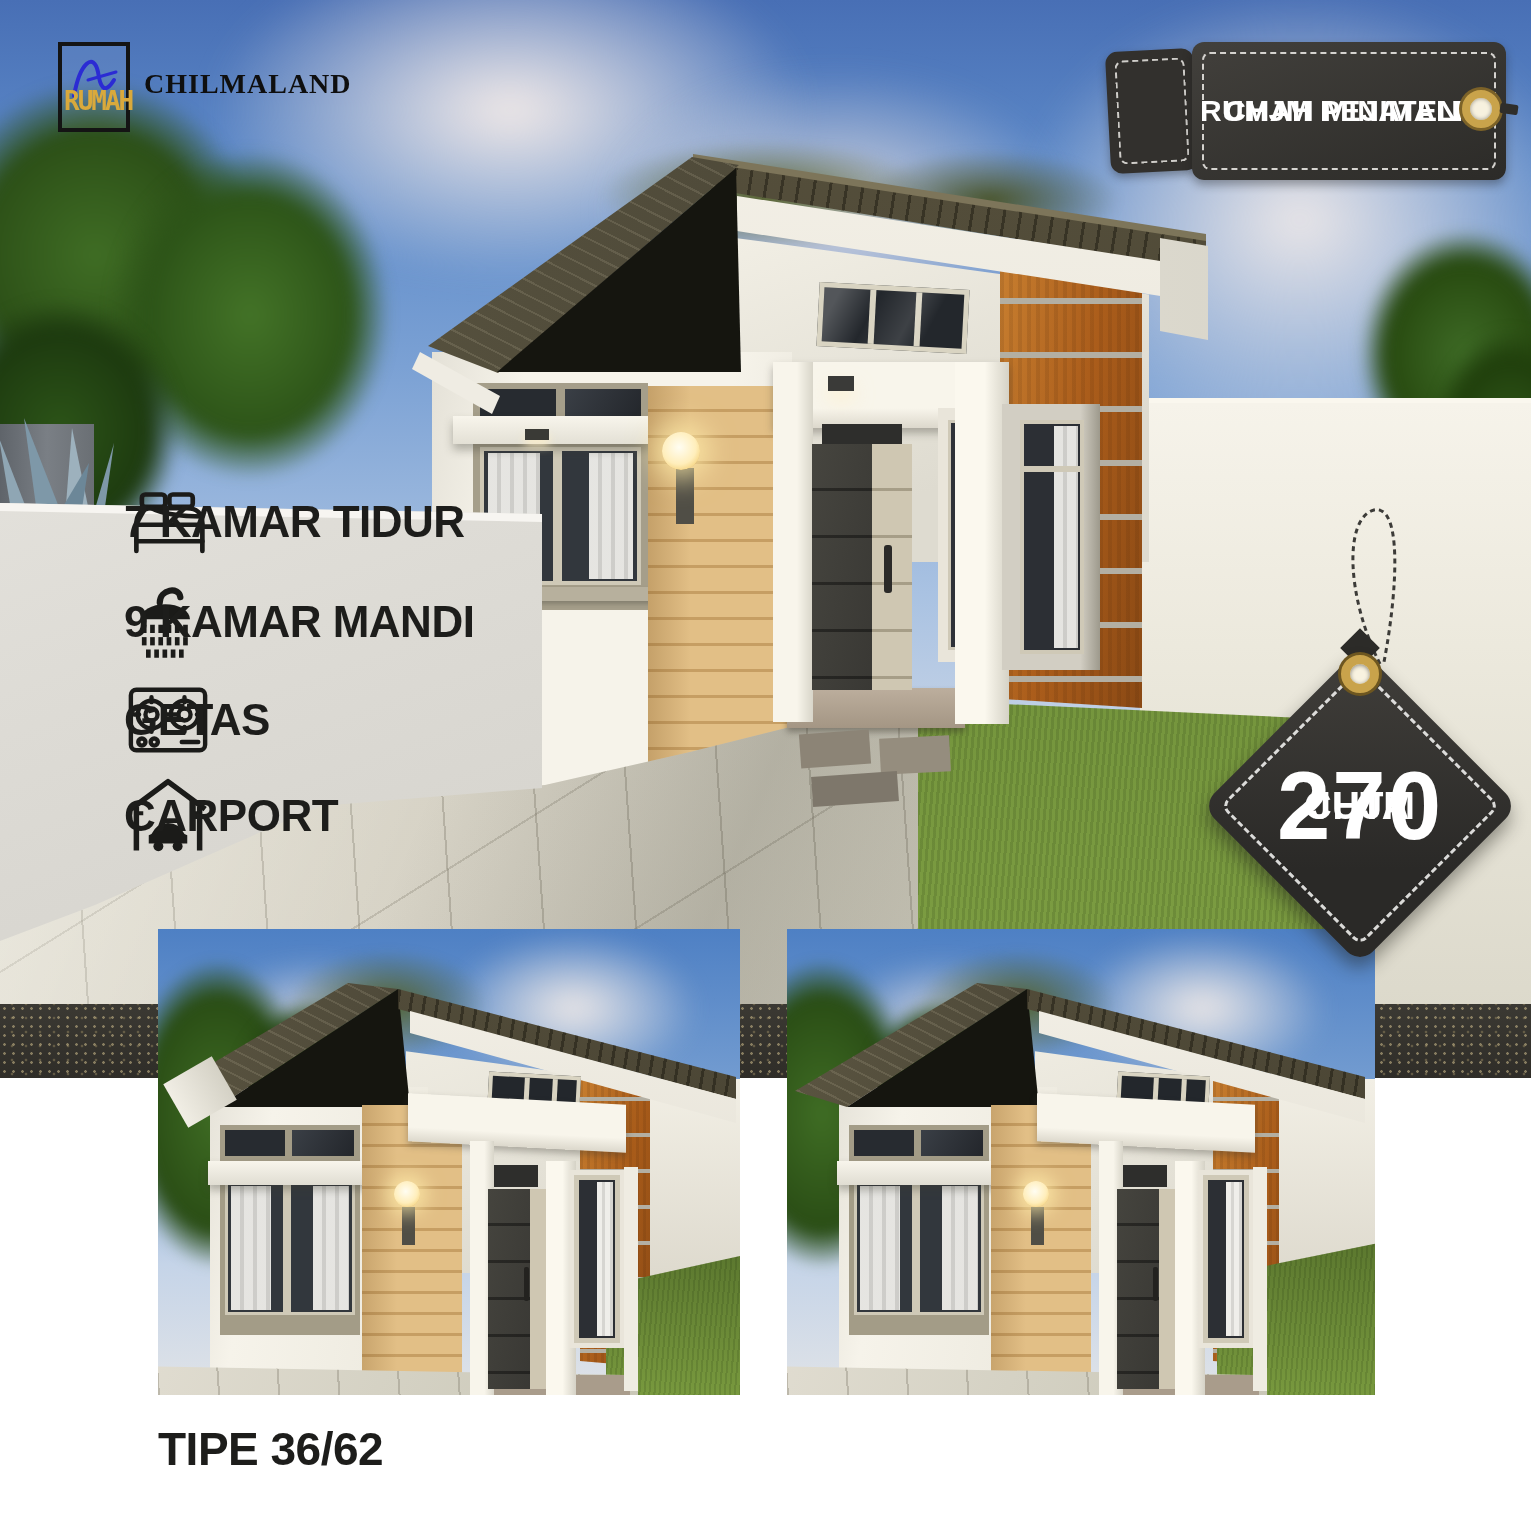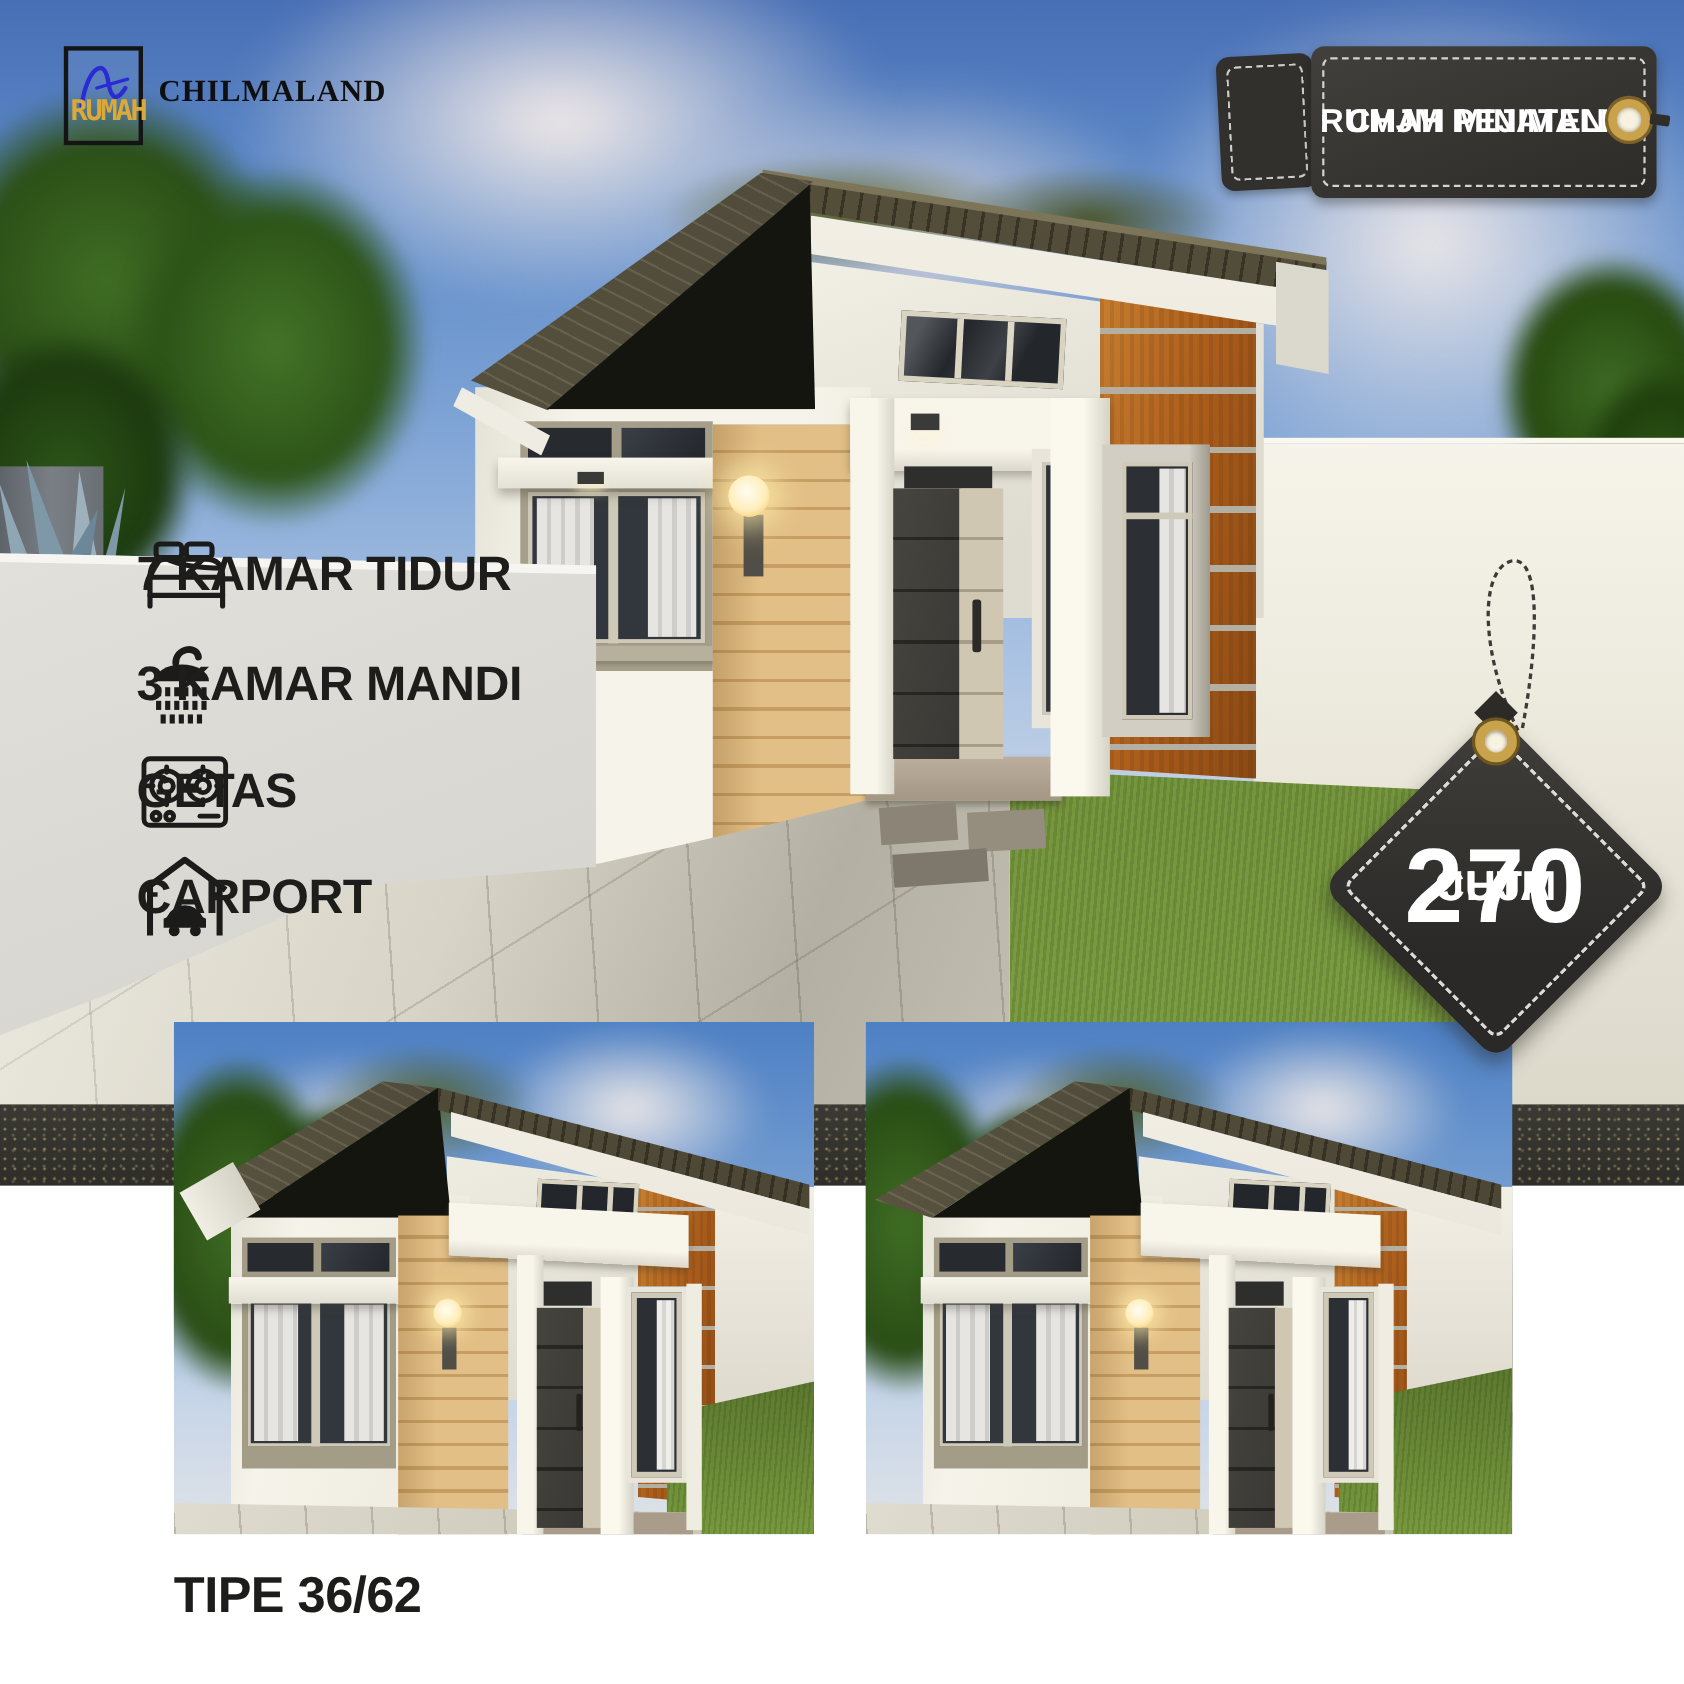--- a/index.html
+++ b/index.html
@@ -332,21 +332,21 @@
             <rect x="37" y="43" width="3.4" height="6"></rect>
             <rect x="43" y="43" width="3.4" height="6"></rect>
           <rect x="16" y="52" width="3.4" height="6"></rect>
             <rect x="22" y="52" width="3.4" height="6"></rect>
             <rect x="28" y="52" width="3.4" height="6"></rect>
             <rect x="34" y="52" width="3.4" height="6"></rect>
             <rect x="40" y="52" width="3.4" height="6"></rect>
         </g>
       </svg>
     </div>
-    <div class="flabel">3 KAMAR MANDI</div>
+    <div class="flabel">9 KAMAR MANDI</div>
   </div>
   <div class="feature f3">
     <div class="ficon">
       <svg viewBox="0 0 64 64" fill="none" stroke="#1b1b19" stroke-width="3.2" stroke-linecap="round">
         <rect x="5" y="10" width="54" height="44" rx="4"></rect>
         <circle cx="20" cy="28" r="10"></circle>
           <circle cx="20" cy="28" r="4.4"></circle>
         <circle cx="44" cy="28" r="10"></circle>
           <circle cx="44" cy="28" r="4.4"></circle>
         <path d="M20 15.5 V19 M20 37 V40.5 M7.5 28 H11 M29 28 H32.5 M44 15.5 V19 M44 37 V40.5 M35 28 H38.5 M53 28 H56.5"></path>

